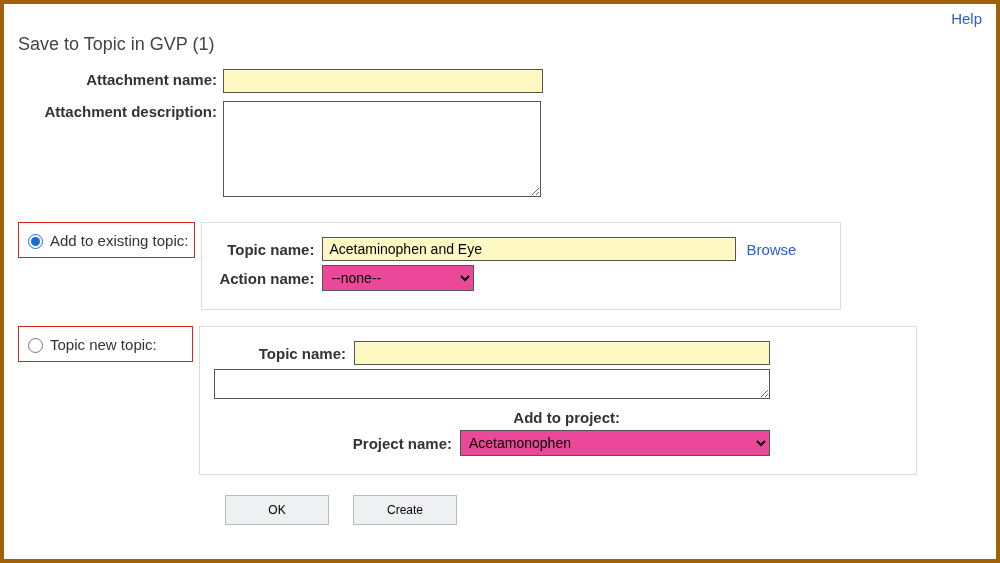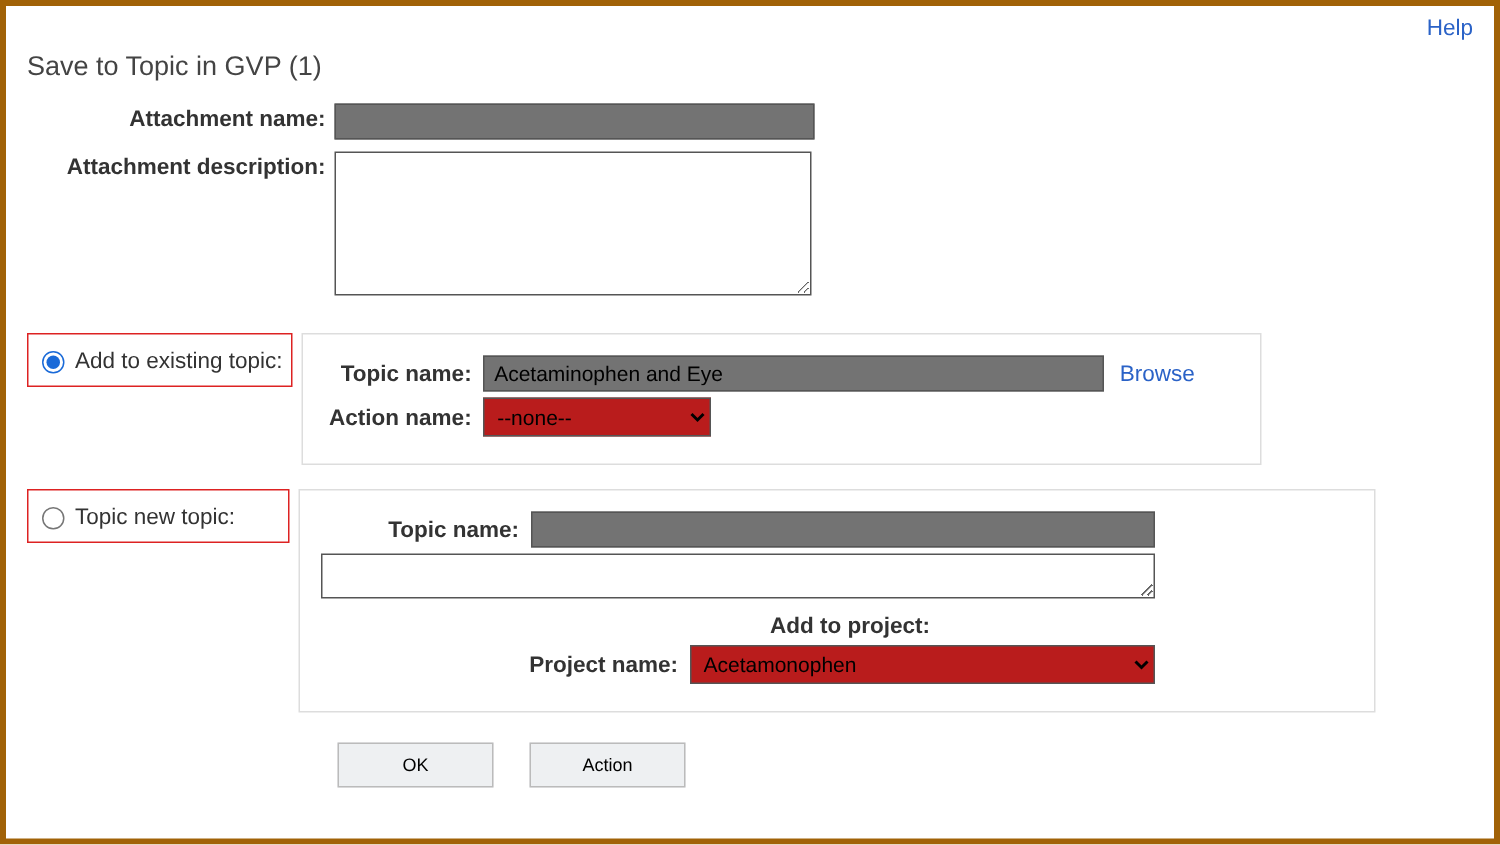--- a/index.html
+++ b/index.html
@@ -46,35 +46,35 @@
   }
   td.field-cell {
     padding: 4px 0;
     vertical-align: top;
   }
   input[type=text].std {
     border: 1px solid #555;
     height: 24px;
     padding: 2px 6px;
     font-size: 14px;
-    background:#737373;
+    background:#fef9c3;
   }
   textarea.std {
     border: 1px solid #555;
     padding: 4px 6px;
     font-size: 14px;
     resize: both;
     background:#fff;
   }
   select.std {
     border: 1px solid #555;
     height: 26px;
     font-size: 14px;
     padding: 1px 4px;
-    background:#b91c1c;
+    background:#ec4899;
   }
   .section-row {
     display: flex;
     align-items: flex-start;
     margin-top: 18px;
   }
   .radio-block {
     border: 1.5px solid #d22;
     padding: 6px 6px 6px 4px;
     display: flex;
@@ -202,16 +202,16 @@
         <div class="plabel" style="width:246px;">Project name:</div>
         <select class="std" style="width:310px;">
           <option>Acetamonophen</option>
         </select>
       </div>
     </div>
   </div>
 
   <div class="button-row">
     <button class="std">OK</button>
-    <button class="std">Action</button>
+    <button class="std">Create</button>
   </div>
 
 </div>
 
 </body></html>

